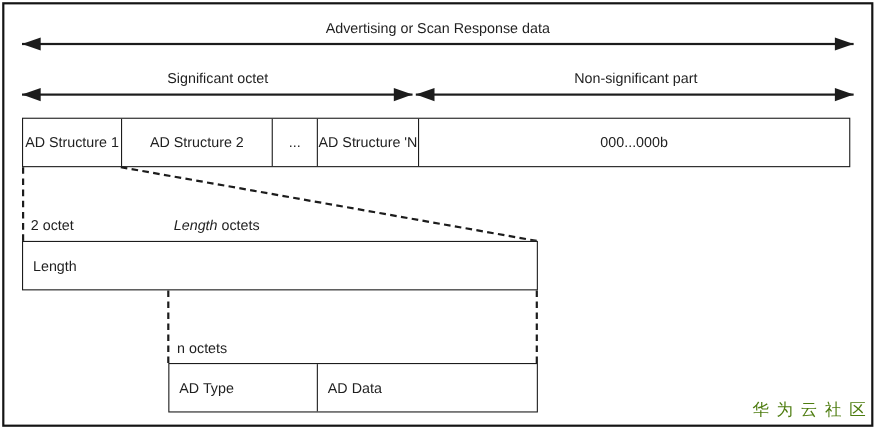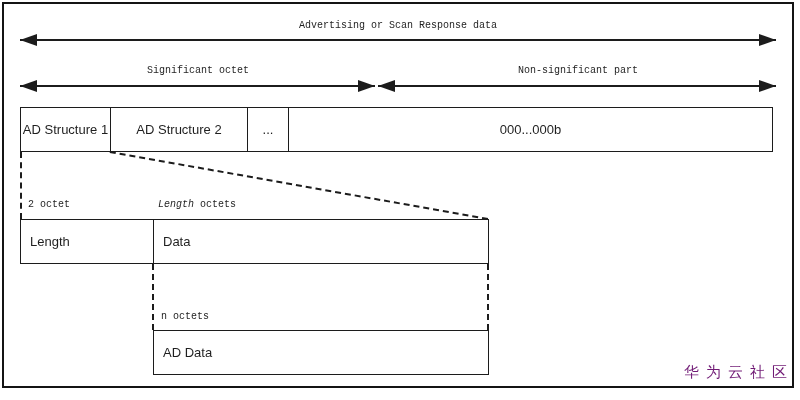--- a/index.html
+++ b/index.html
@@ -15,24 +15,23 @@
     color:var(--text);
     overflow:hidden;
   }
   .frame{
     position:absolute;left:2px;top:2px;width:792px;height:386px;
     border:2px solid #141414;
     box-sizing:border-box;
   }
   .lbl{
     position:absolute;
-    font-size:10px;
+    font-size:13px;
     line-height:14px;
     white-space:nowrap;
-    font-family:Liberation Mono, monospace;
   }
   .center{transform:translateX(-50%);}
   
   .harrow{
     position:absolute;height:0;
     border-top:2px solid var(--line);
   }
   .harrow::before{
     content:"";position:absolute;left:0;top:-7px;width:0;height:0;
     border-top:6px solid transparent;border-bottom:6px solid transparent;
@@ -68,21 +67,21 @@
   .ddash{
     position:absolute;height:0;
     border-top:2px dashed var(--line);
     transform-origin:0 0;
   }
   .ital{font-style:italic;}
   .watermark{
     position:absolute;
     font-size:15px;
     letter-spacing:7px;
-    color:#701a75;
+    color:#4d7c0f;
     white-space:nowrap;
     margin-left:40px;
   }
 </style>
 </head>
 <body>
 
 <div id="stage">
 
   <div class="frame"></div>
@@ -93,38 +92,39 @@
   <div class="lbl center" style="left:198px;top:64px;">Significant octet</div>
   <div class="harrow" style="left:20px;top:85px;width:355px;"></div>
 
   <div class="lbl center" style="left:578px;top:64px;">Non-significant part</div>
   <div class="harrow" style="left:378px;top:85px;width:398px;"></div>
 
   <div class="boxrow" style="left:20px;top:107px;width:753px;height:45px;">
     <div class="cell ctr" style="width:90px;">AD Structure 1</div>
     <div class="cell ctr" style="width:137px;">AD Structure 2</div>
     <div class="cell ctr" style="width:41px;">...</div>
+    <div class="cell ctr" style="width:92px;">AD Structure 'N</div>
     <div class="cell ctr" style="flex:1;">000...000b</div>
   </div>
 
   <div class="vdash" style="left:20px;top:152px;height:67px;"></div>
   <div class="ddash" style="left:110px;top:151px;width:384px;transform:rotate(10.05deg);"></div>
 
   <div class="lbl" style="left:28px;top:198px;">2 octet</div>
   <div class="lbl" style="left:158px;top:198px;"><span class="ital">Length</span><span> octets</span></div>
 
   <div class="boxrow" style="left:20px;top:219px;width:469px;height:45px;">
     <div class="cell lft" style="width:133px;">Length</div>
-    <div class="cell lft" style="flex:1;">Data</div>
   </div>
 
   <div class="vdash" style="left:152px;top:264px;height:66px;"></div>
   <div class="vdash" style="left:487px;top:264px;height:66px;"></div>
 
   <div class="lbl" style="left:161px;top:310px;">n octets</div>
 
   <div class="boxrow" style="left:153px;top:330px;width:336px;height:45px;">
+    <div class="cell lft" style="width:135px;">AD Type</div>
     <div class="cell lft" style="flex:1;">AD Data</div>
   </div>
 
   <div class="watermark" style="right:6px;top:363px;">华为云社区</div>
 
 </div>
 
 </body></html>

